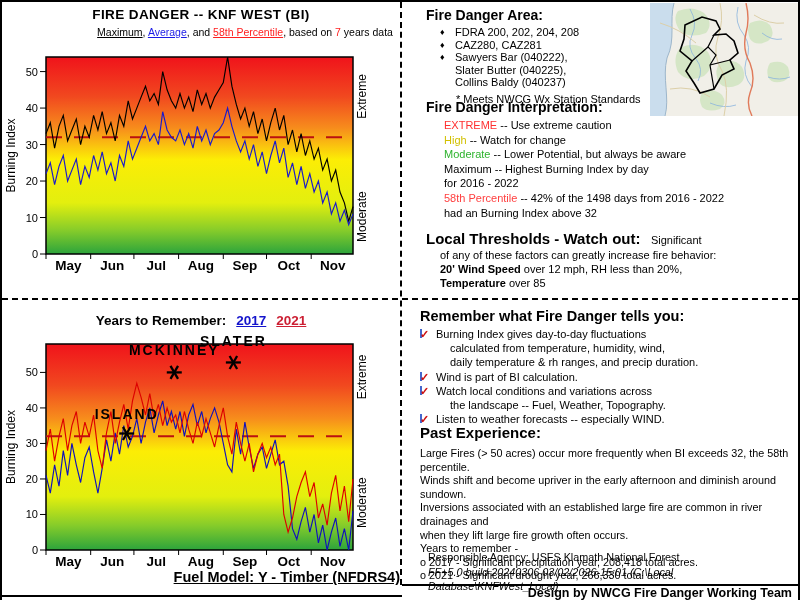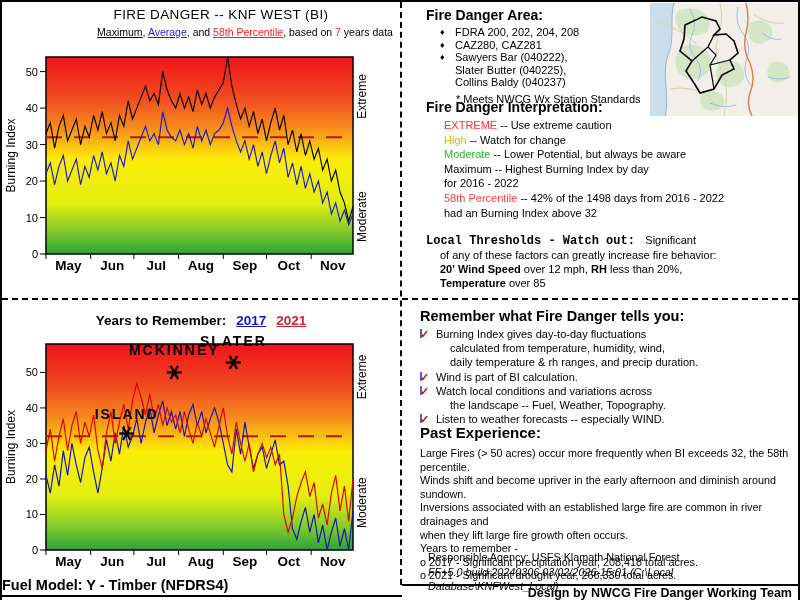--- a/index.html
+++ b/index.html
@@ -7,38 +7,38 @@
         border-top:2px solid #000;border-left:2px solid #000;border-right:2px solid #000;
         font-family:"Liberation Sans",sans-serif;color:#000;overflow:hidden;}
   .vdash{position:absolute;left:398px;top:0;height:583px;border-left:2px dashed #000;}
   .hdash{position:absolute;left:0;top:296px;width:100%;border-top:2px dashed #000;}
   .blineL{position:absolute;left:0;top:593px;width:400px;border-top:2px solid #000;}
   .blineR{position:absolute;left:400px;top:582px;width:400px;border-top:2px solid #000;}
   .credit{position:absolute;right:6px;top:584px;font-weight:bold;font-size:12.5px;}
   .quad{position:absolute;}
   .tl{left:0;top:0;width:398px;height:296px;}
   .bl{left:0;top:297px;width:398px;height:296px;}
-  .c1-title{position:absolute;top:5px;width:100%;text-align:center;font-size:13.5px;font-weight:normal;letter-spacing:.4px;z-index:2;padding-left:20px;}
+  .c1-title{position:absolute;top:5px;width:100%;text-align:center;font-size:13.5px;font-weight:bold;letter-spacing:.4px;z-index:2;}
   .c1-sub{position:absolute;top:24px;width:100%;text-align:center;font-size:10.5px;z-index:2;padding-left:44px;}
   .c2-title{position:absolute;top:14px;width:100%;text-align:center;font-size:13.5px;font-weight:bold;z-index:2;}
   .c2-title span{margin:0 5px;}
-  .fuel{position:absolute;top:278px;width:100%;text-align:left;font-size:14.5px;font-weight:bold;z-index:2;}
+  .fuel{position:absolute;top:270px;width:100%;text-align:right;font-size:14.5px;font-weight:bold;z-index:2;text-decoration:underline;}
   .chart-svg{position:absolute;left:0;top:0;}
   .sec{position:absolute;}
   .sec-title{font-size:14px;font-weight:bold;margin-bottom:3px;}
   #fda{left:424px;top:5px;width:222px;}
   #fda .bullet{display:flex;margin-left:14px;}
   #fda .diamond{width:15px;font-size:9px;line-height:12.6px;}
   #fda .blines div{font-size:11px;line-height:12.6px;}
   #fda .note{margin-left:30px;font-size:11px;margin-top:4px;}
   #map{position:absolute;left:648px;top:1px;width:150px;height:113px;}
   #interp{left:424px;top:97px;width:372px;}
   #interp .it{margin-left:18px;font-size:11px;line-height:14.6px;}
   #thresh{left:424px;top:228px;width:372px;}
-  #thresh .tt{font-size:12px;font-weight:bold;display:inline;font-family:Liberation Mono, monospace;}
+  #thresh .tt{font-size:15px;font-weight:bold;display:inline;}
   #thresh .combo{font-size:11px;margin-left:6px;}
   #thresh .ln{margin-left:14px;font-size:11px;line-height:14px;}
   #remember{left:418px;top:306px;width:378px;}
   #remember .sec-title{font-size:14.5px;}
   #remember .l1{display:flex;font-size:11px;line-height:14.2px;}
   #remember .lc{padding-left:30px;font-size:11px;line-height:14.2px;}
   .chk{width:16px;display:inline-block;white-space:nowrap;}
   .chk .cb{display:inline-block;border-left:2px solid #4466cc;height:9px;margin-right:-2px;}
   .chk .cr{color:#cc1111;font-weight:bold;font-style:normal;font-size:11px;}
   #past{left:418px;top:422px;width:380px;}
@@ -242,21 +242,21 @@
       </div>
   </div>
 
   <div id="thresh" class="sec">
     <div>
       <span class="tt">Local Thresholds - Watch out:</span>
       <span class="combo">Significant</span>
     </div>
     <div id="thresh-lines">
         <div class="ln"><span>of any of these factors can greatly increase fire behavior:</span></div>
-        <div class="ln"><span style="font-weight: bold; margin-top: 30px;">20' Wind Speed</span><span> over 12 mph, </span><span style="font-weight: bold;">RH</span><span>  less than 20%,</span></div>
+        <div class="ln"><span style="font-weight: bold; margin-top: 30px;">20' Wind Speed</span><span> over 12 mph, </span><span style="font-weight: normal;">RH</span><span>  less than 20%,</span></div>
         <div class="ln"><span style="font-weight: bold;">Temperature</span><span> over 85</span></div>
       </div>
   </div>
 
   <div id="remember" class="sec">
     <div class="sec-title">Remember what Fire Danger tells you:</div>
     <div id="remember-items">
         <div class="l1">
           <span class="chk"><i class="cb"></i><i class="cr">✓</i></span>
           <span>Burning Index gives day-to-day fluctuations</span>

